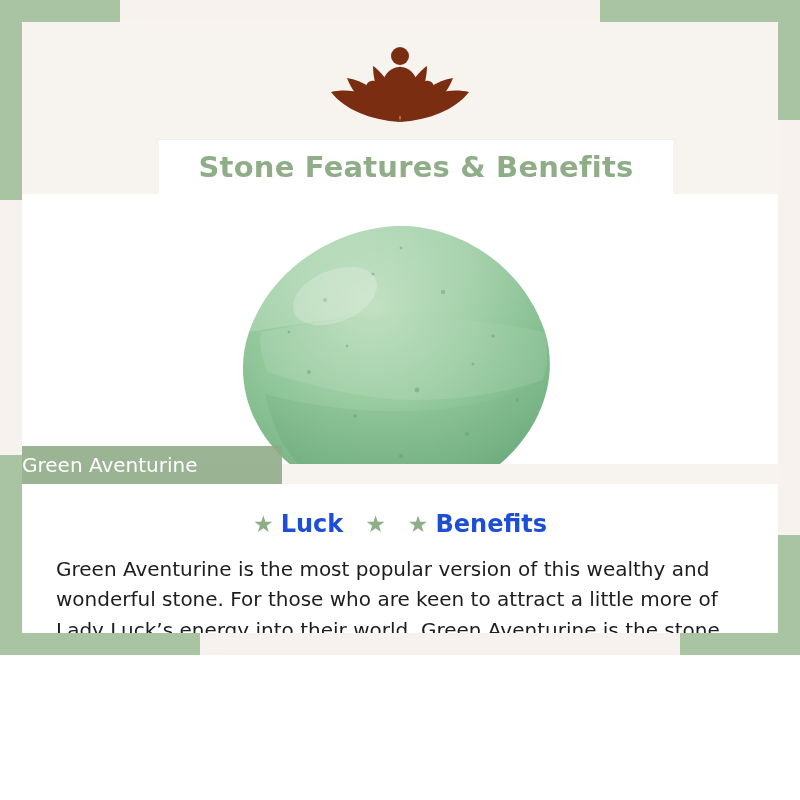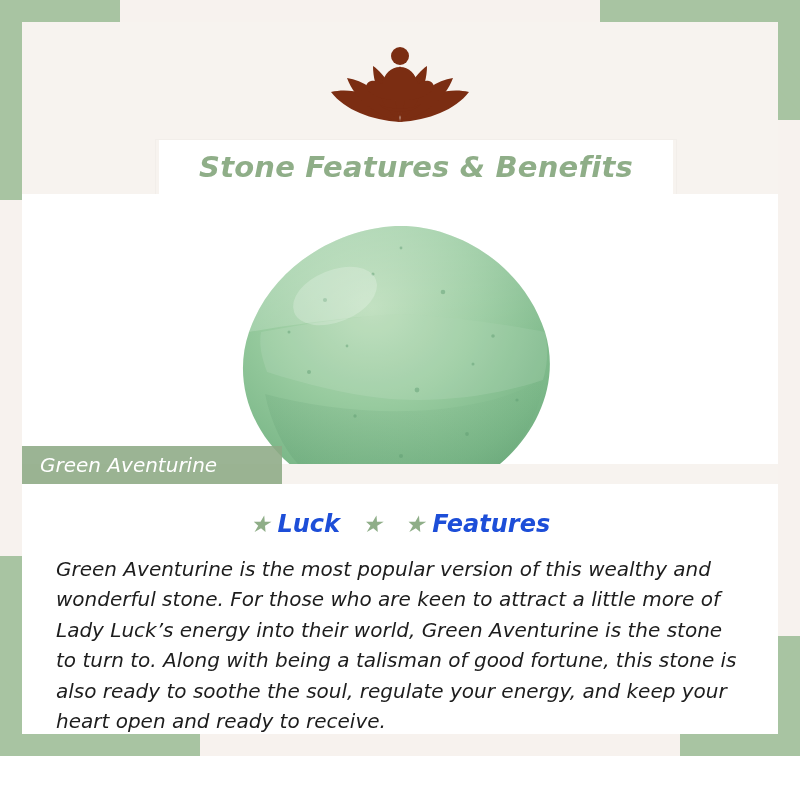--- a/index.html
+++ b/index.html
@@ -10,24 +10,23 @@
     width: 800px;
     height: 800px;
     font-family: "Liberation Sans", sans-serif;
     background: #ffffff;
     overflow: hidden;
   }
 
   .page {
     position: relative;
     width: 800px;
-    height: 756px;
+    height: 655px;
     background: #f7f2ee;
     overflow: hidden;
-    font-style: italic;
   }
 
   
   .corner {
     position: absolute;
     background: #a8c4a2;
   }
   .corner-tl-v { left: 0; top: 0; width: 22px; height: 200px; }
   .corner-tl-h { left: 0; top: 0; width: 120px; height: 22px; }
   .corner-tr-v { right: 0; top: 0; width: 22px; height: 120px; }
@@ -126,21 +125,20 @@
   
   .label-bar {
     position: absolute;
     left: 0;
     top: 424px;
     width: 260px;
     height: 38px;
     background: rgba(141,170,133,0.88);
     display: flex;
     align-items: center;
-    padding-left: 18px;
     box-sizing: border-box;
   }
   .label-bar span {
     color: #ffffff;
     font-size: 20px;
     font-family: "DejaVu Sans", sans-serif;
   }
 
   
   .body-region {
@@ -289,21 +287,21 @@
       <div class="keywords">
         <div class="kw">
           <span class="kw-star">★</span>
           <span class="kw-label">Luck</span>
         </div>
         <div class="kw">
           <span class="kw-star">★</span>
         </div>
         <div class="kw">
           <span class="kw-star">★</span>
-          <span class="kw-label">Features</span>
+          <span class="kw-label">Benefits</span>
         </div>
       </div>
 
       <p class="paragraph">Green Aventurine is the most popular version of this wealthy and wonderful stone. For those who are keen to attract a little more of Lady Luck’s energy into their world, Green Aventurine is the stone to turn to. Along with being a talisman of good fortune, this stone is also ready to soothe the soul, regulate your energy, and keep your heart open and ready to receive.</p>
     </div>
 
   </div>
 </div>
 
 </body></html>

